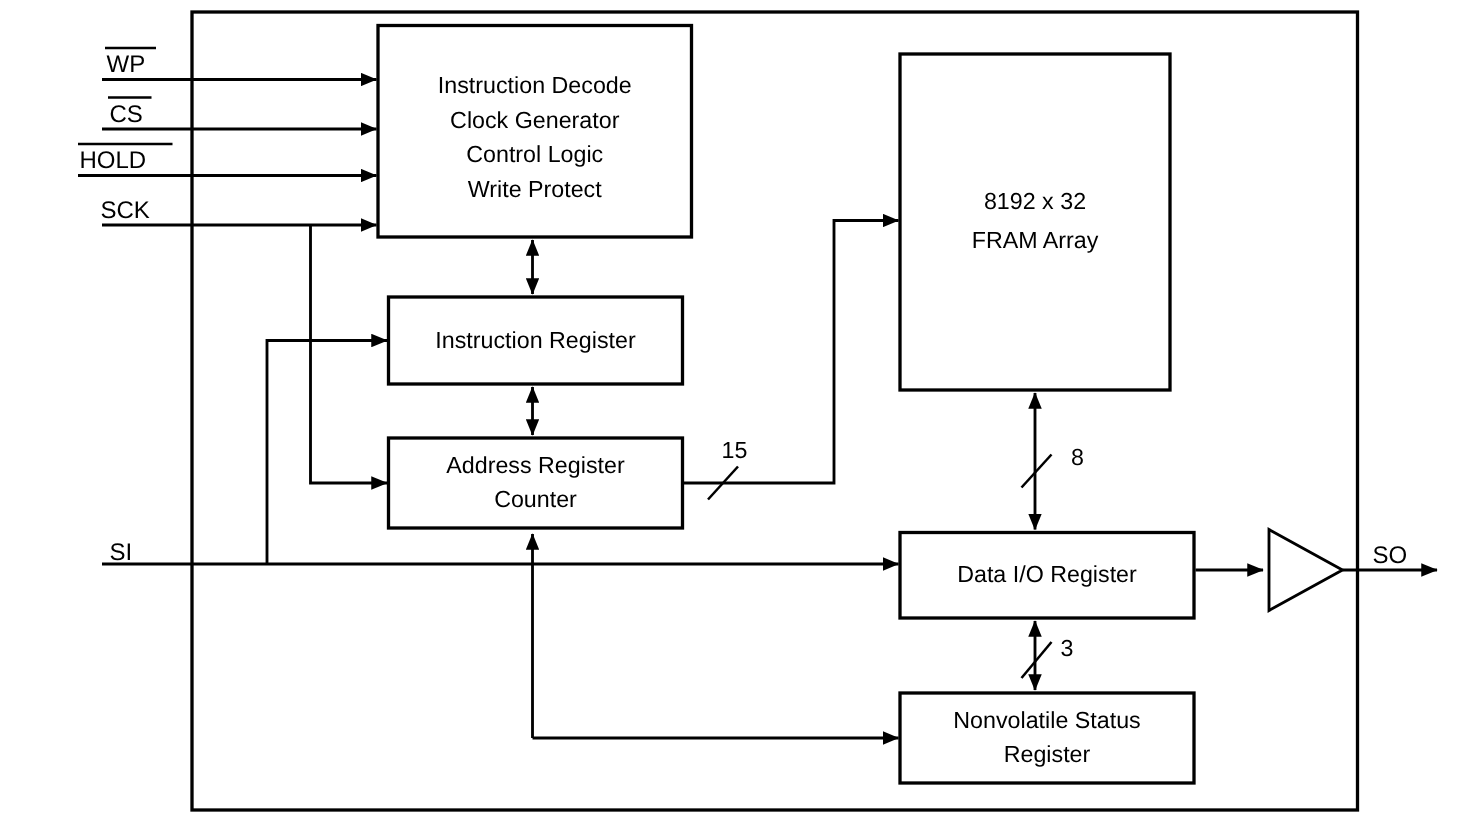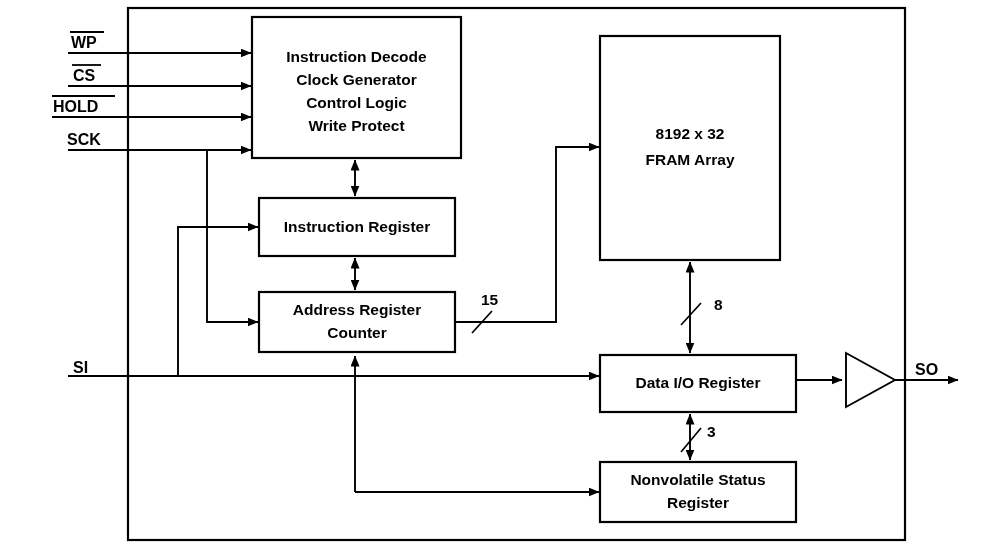--- a/index.html
+++ b/index.html
@@ -8,21 +8,20 @@
     padding: 0;
     background: #ffffff;
   }
   #diagram-root {
     position: relative;
     width: 982px;
     height: 560px;
     background: #ffffff;
     font-family: "Liberation Sans", sans-serif;
     overflow: hidden;
-    font-weight: bold;
   }
   svg#diagram-svg {
     position: absolute;
     left: 0;
     top: 0;
     width: 982px;
     height: 560px;
   }
   .blk-rect {
     fill: #ffffff;

